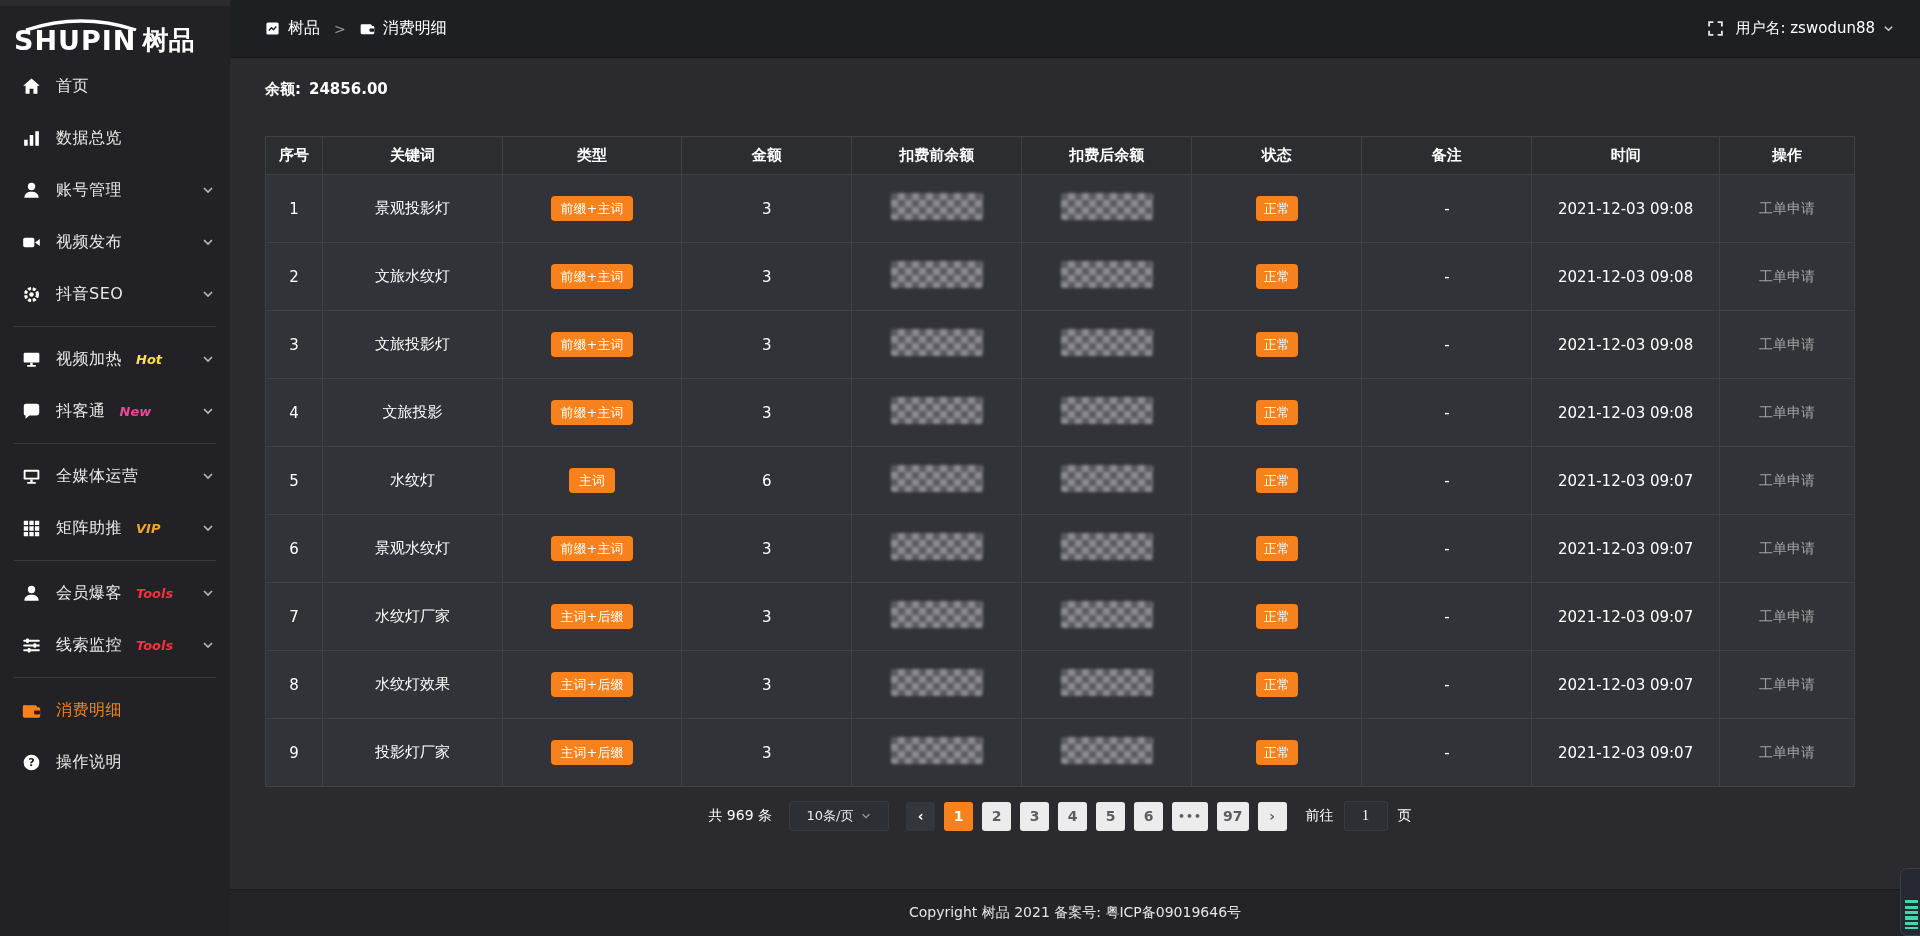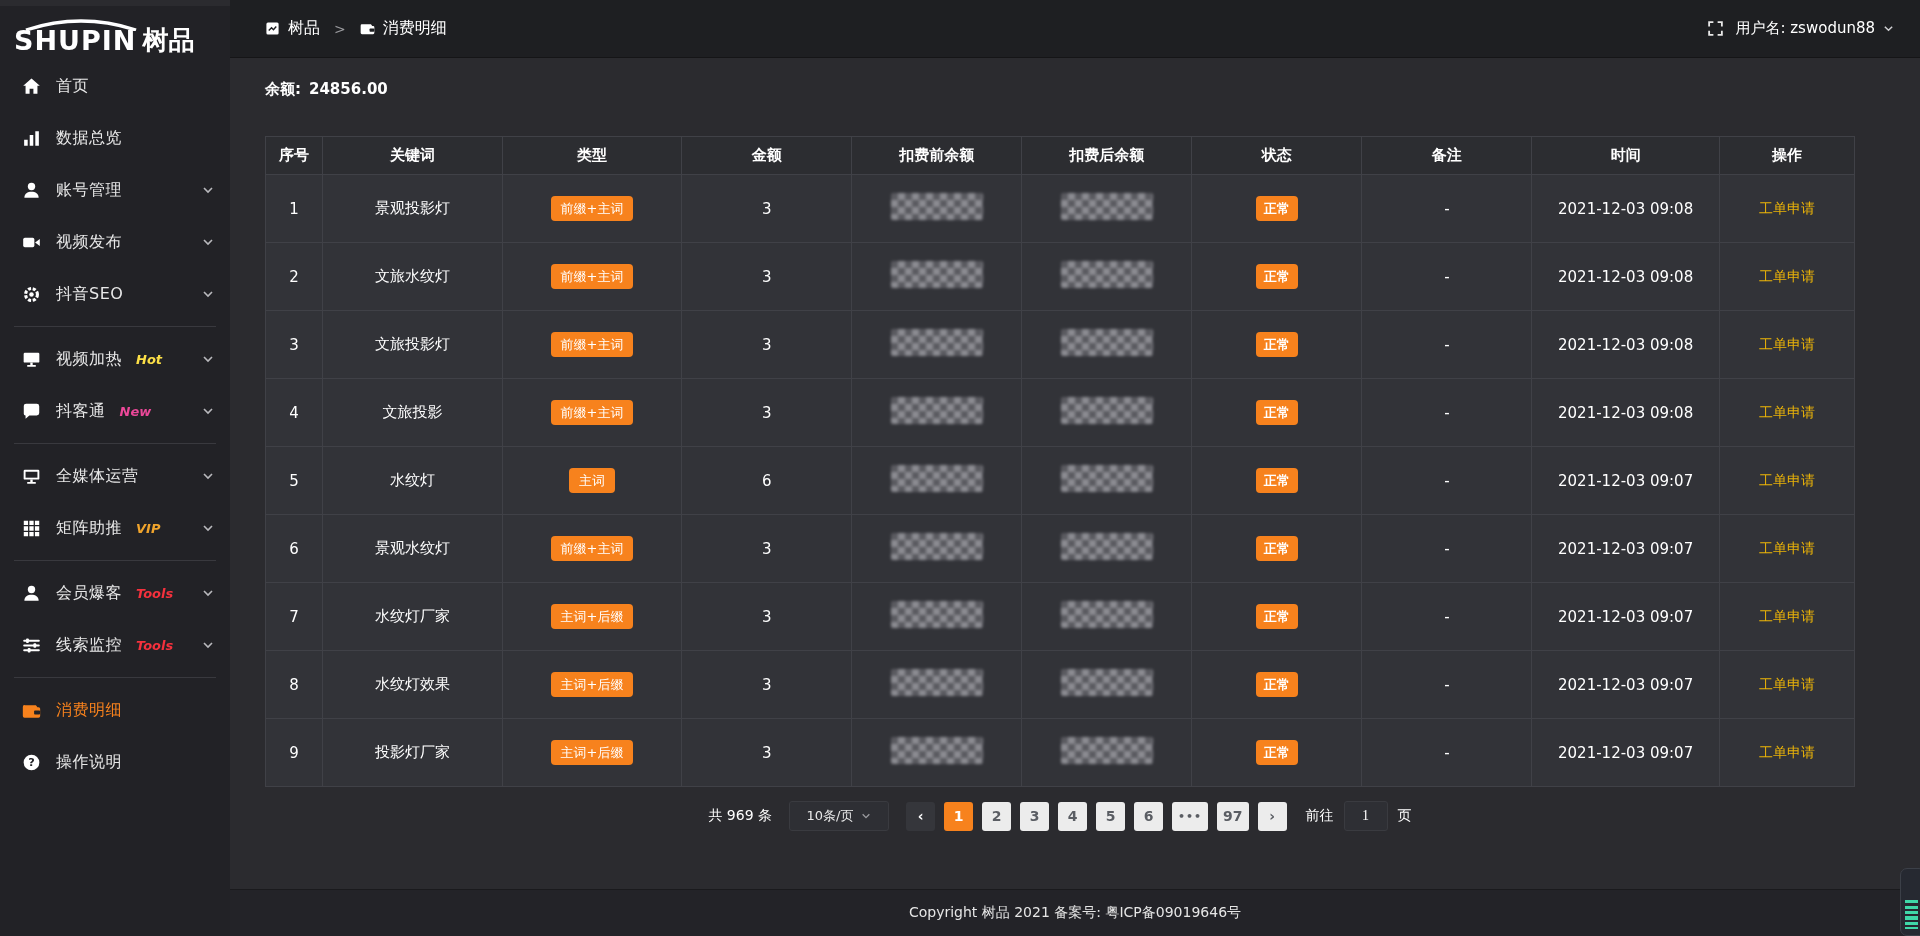--- a/index.html
+++ b/index.html
@@ -69,22 +69,22 @@
   .dtable tbody td { height:68px; font-size:15px; background:#323338; }
   .dtable th:nth-child(1){width:3.6%} .dtable th:nth-child(2){width:11.3%}
   .dtable th:nth-child(3){width:11.3%} .dtable th:nth-child(4){width:10.7%}
   .dtable th:nth-child(5){width:10.7%} .dtable th:nth-child(6){width:10.7%}
   .dtable th:nth-child(7){width:10.7%} .dtable th:nth-child(8){width:10.7%}
   .dtable th:nth-child(9){width:11.8%} .dtable th:nth-child(10){width:8.5%}
   .tag {
     display:inline-block; background:#f7821d; color:#fff; border-radius:4px;
     padding:6px 10px; font-size:13px; line-height:1; white-space:nowrap;
   }
-  .tag-status { padding:6px 8px;font-weight:bold; }
-  .action-link { color:#eab308; font-size:14px; cursor:pointer; text-decoration:none; }
+  .tag-status { padding:6px 8px; }
+  .action-link { color:#a3a3a3; font-size:14px; cursor:pointer; text-decoration:none; }
   .mask {
     display:inline-block; width:92px; height:27px; border-radius:2px;
     filter:blur(1.6px); opacity:.8;
     background-color:#808086;
     background-image:
       linear-gradient(45deg,#a2a2a8 25%,transparent 25%,transparent 75%,#a2a2a8 75%),
       linear-gradient(45deg,#a2a2a8 25%,#65656b 25%,#65656b 75%,#a2a2a8 75%);
     background-size:14px 14px; background-position:0 0,7px 7px;
   }
 

